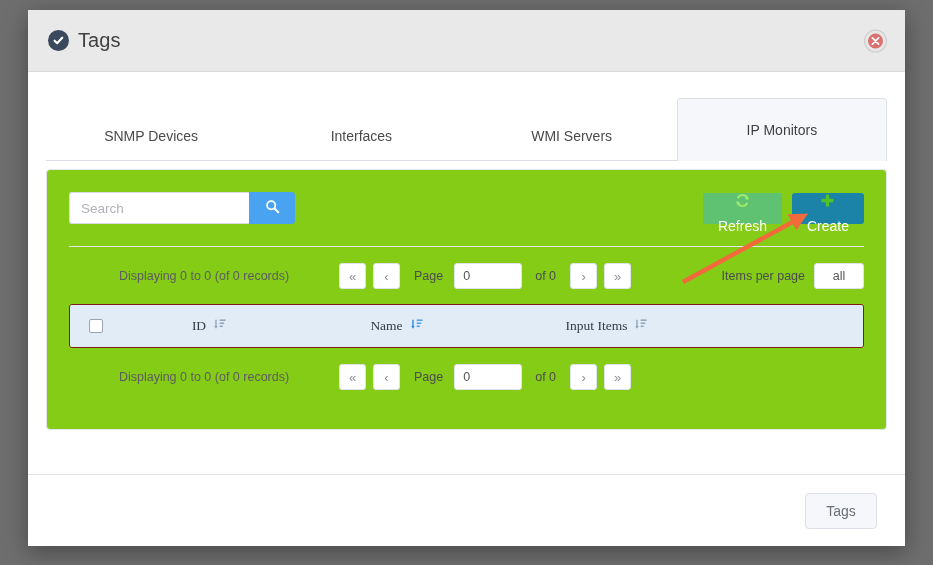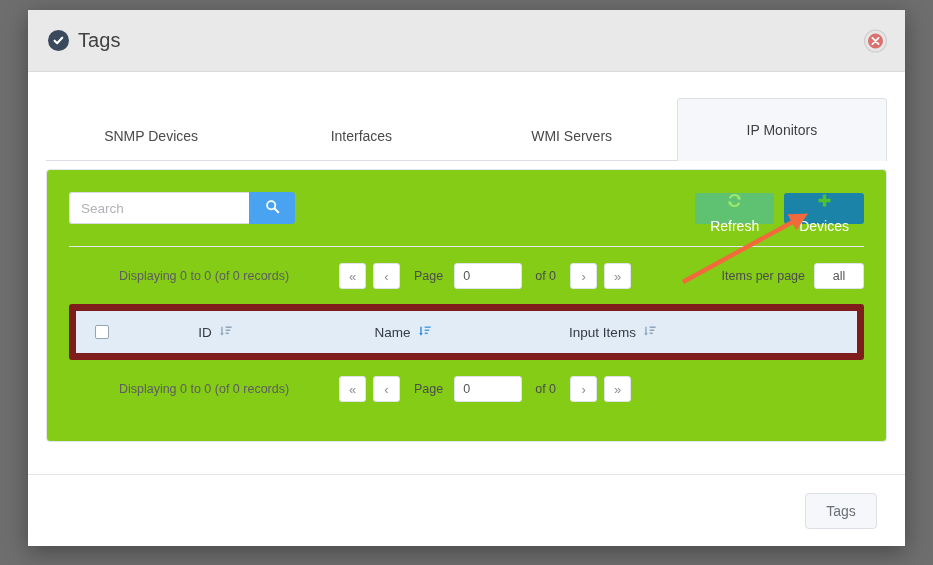--- a/index.html
+++ b/index.html
@@ -229,24 +229,25 @@
     background: #fff;
     font-size: 12.5px;
     color: #555;
     text-align: center;
     display: flex; align-items: center; justify-content: center;
     cursor: pointer;
   }
 
   
   .table {
-    border: 7px solid #7f1d1d;
+    border: 1px solid #7f1d1d;
     border-radius: 3px;
     background: #e2ecf6;
     overflow: hidden;
+    font-family: Liberation Serif, serif;
   }
   .thead {
     display: flex;
     align-items: center;
     height: 42px;
     background: #e2ecf6;
   }
   .th {
     display: flex;
     align-items: center;
@@ -367,21 +368,21 @@
             </span>
             <span>Refresh</span>
           </button>
 
           <button class="btn btn-create">
             <span>
               <svg width="15" height="15" viewBox="0 0 16 16">
                 <path d="M6.2 1.6 H9.8 V6.2 H14.4 V9.8 H9.8 V14.4 H6.2 V9.8 H1.6 V6.2 H6.2 Z" fill="#4fc22a"></path>
               </svg>
             </span>
-            <span>Devices</span>
+            <span>Create</span>
           </button>
         </div>
       </div>
 
       <div class="pager">
         <div class="pager-info">Displaying 0 to 0 (of 0 records)</div>
         <div class="pager-ctrls">
           <button class="pg-btn">«</button>
           <button class="pg-btn">‹</button>
           <span class="pg-label">Page</span>

